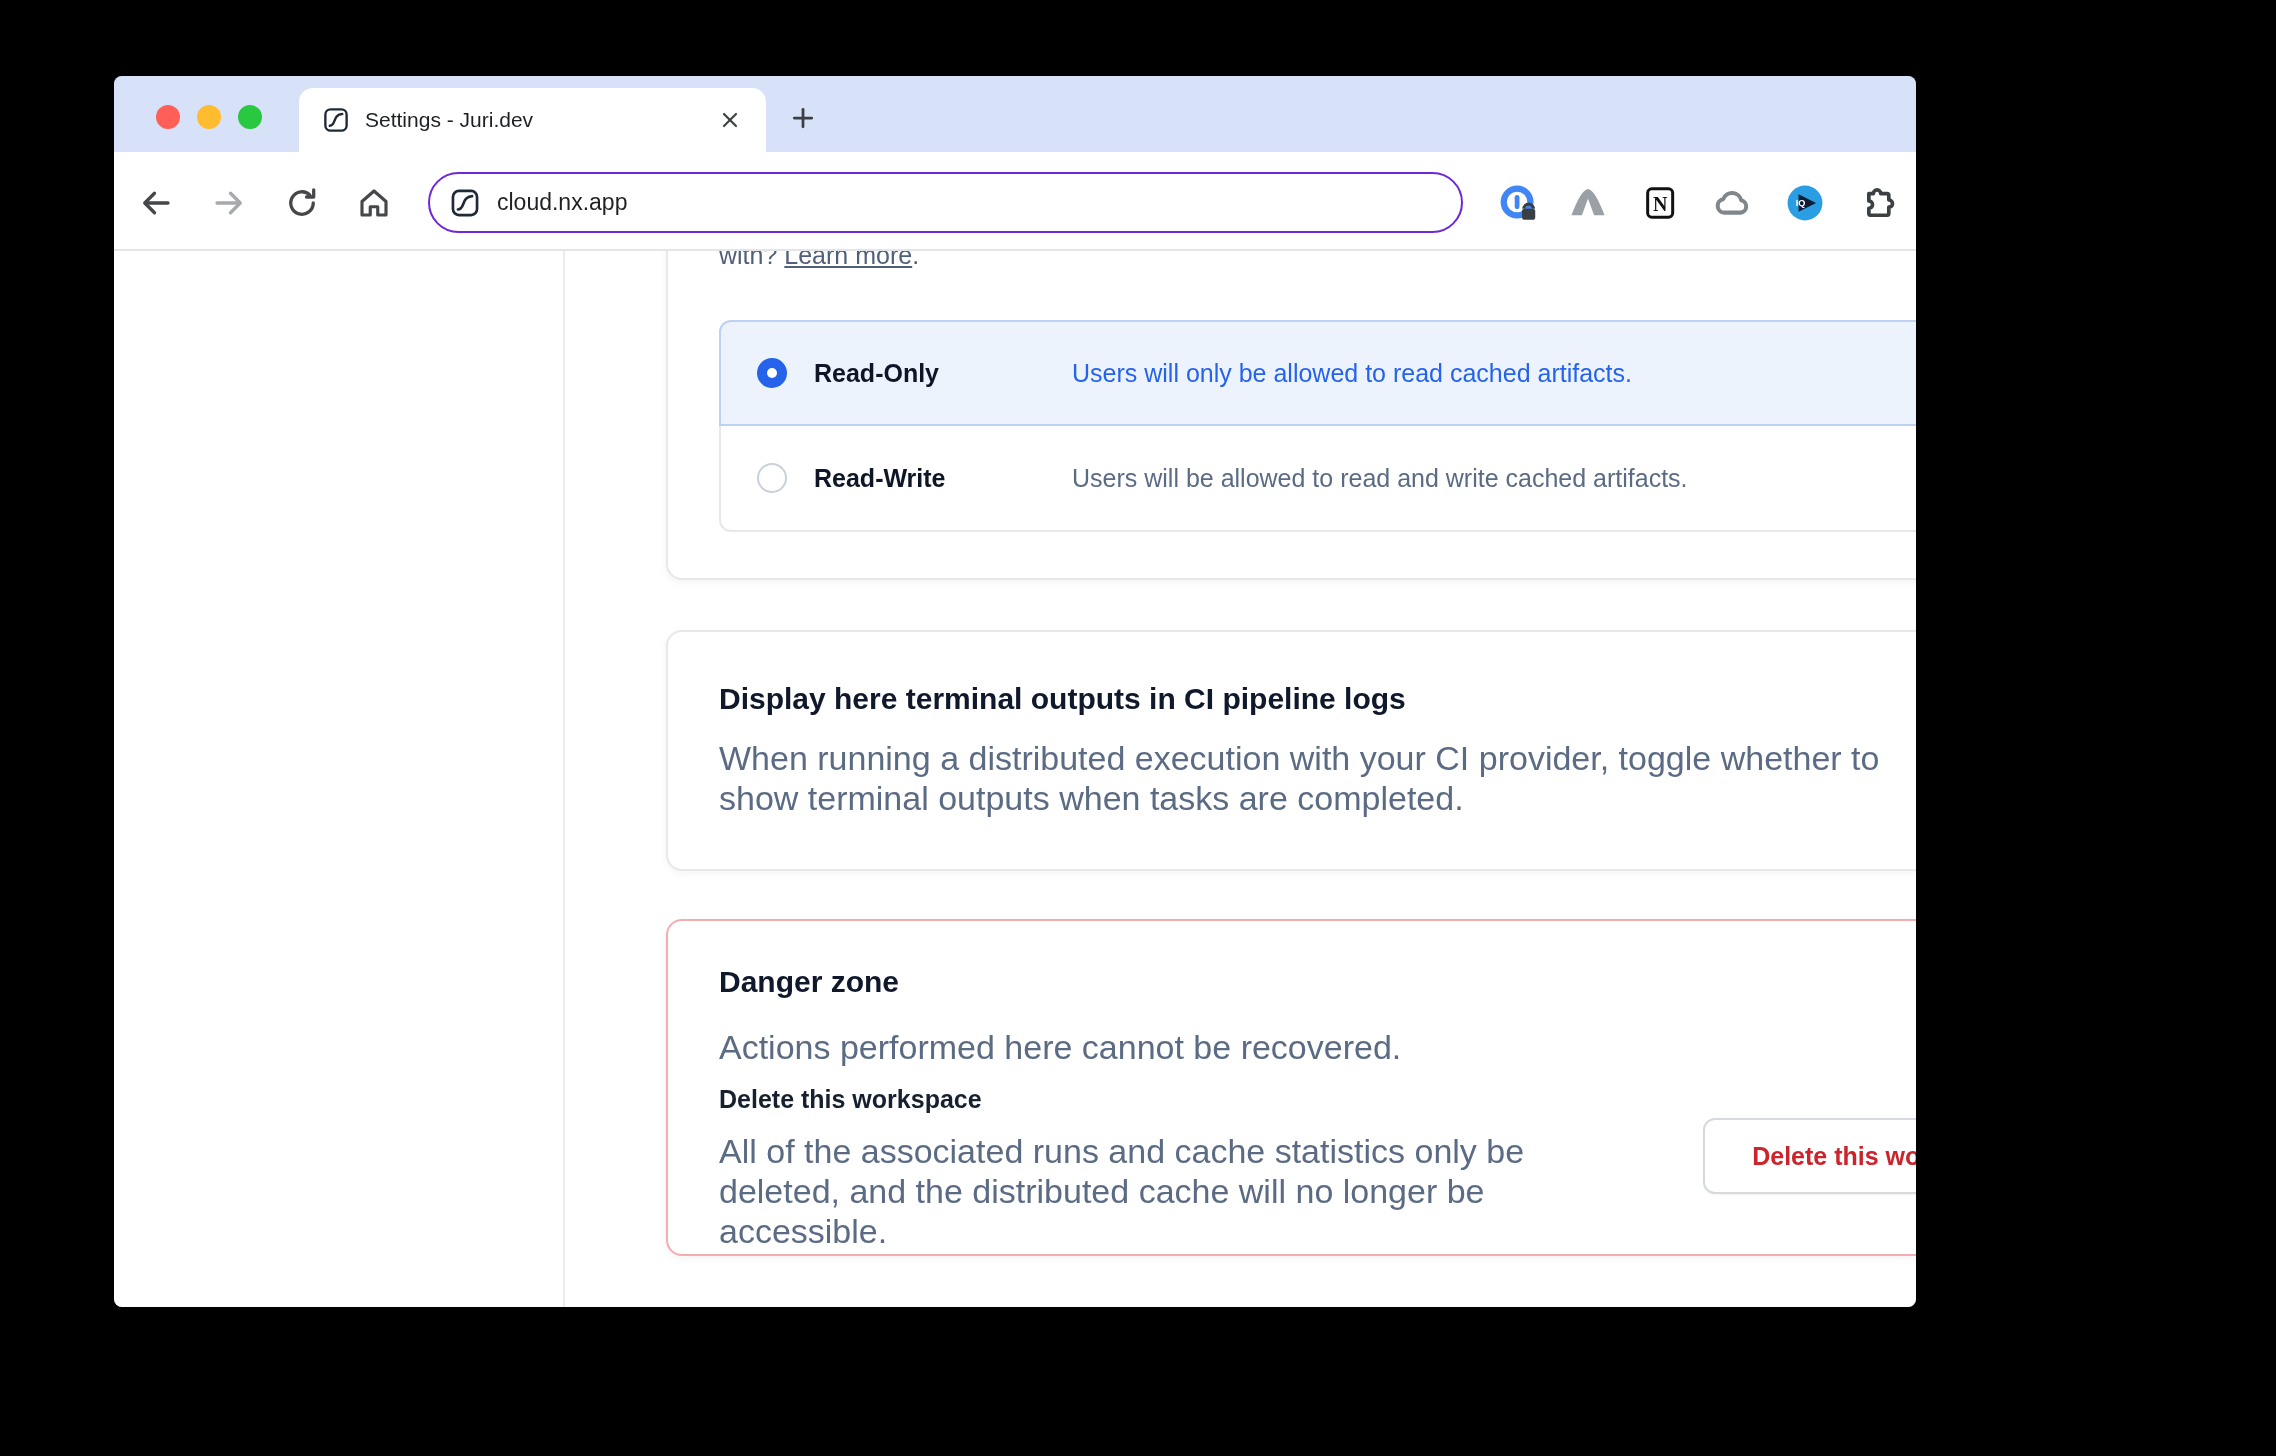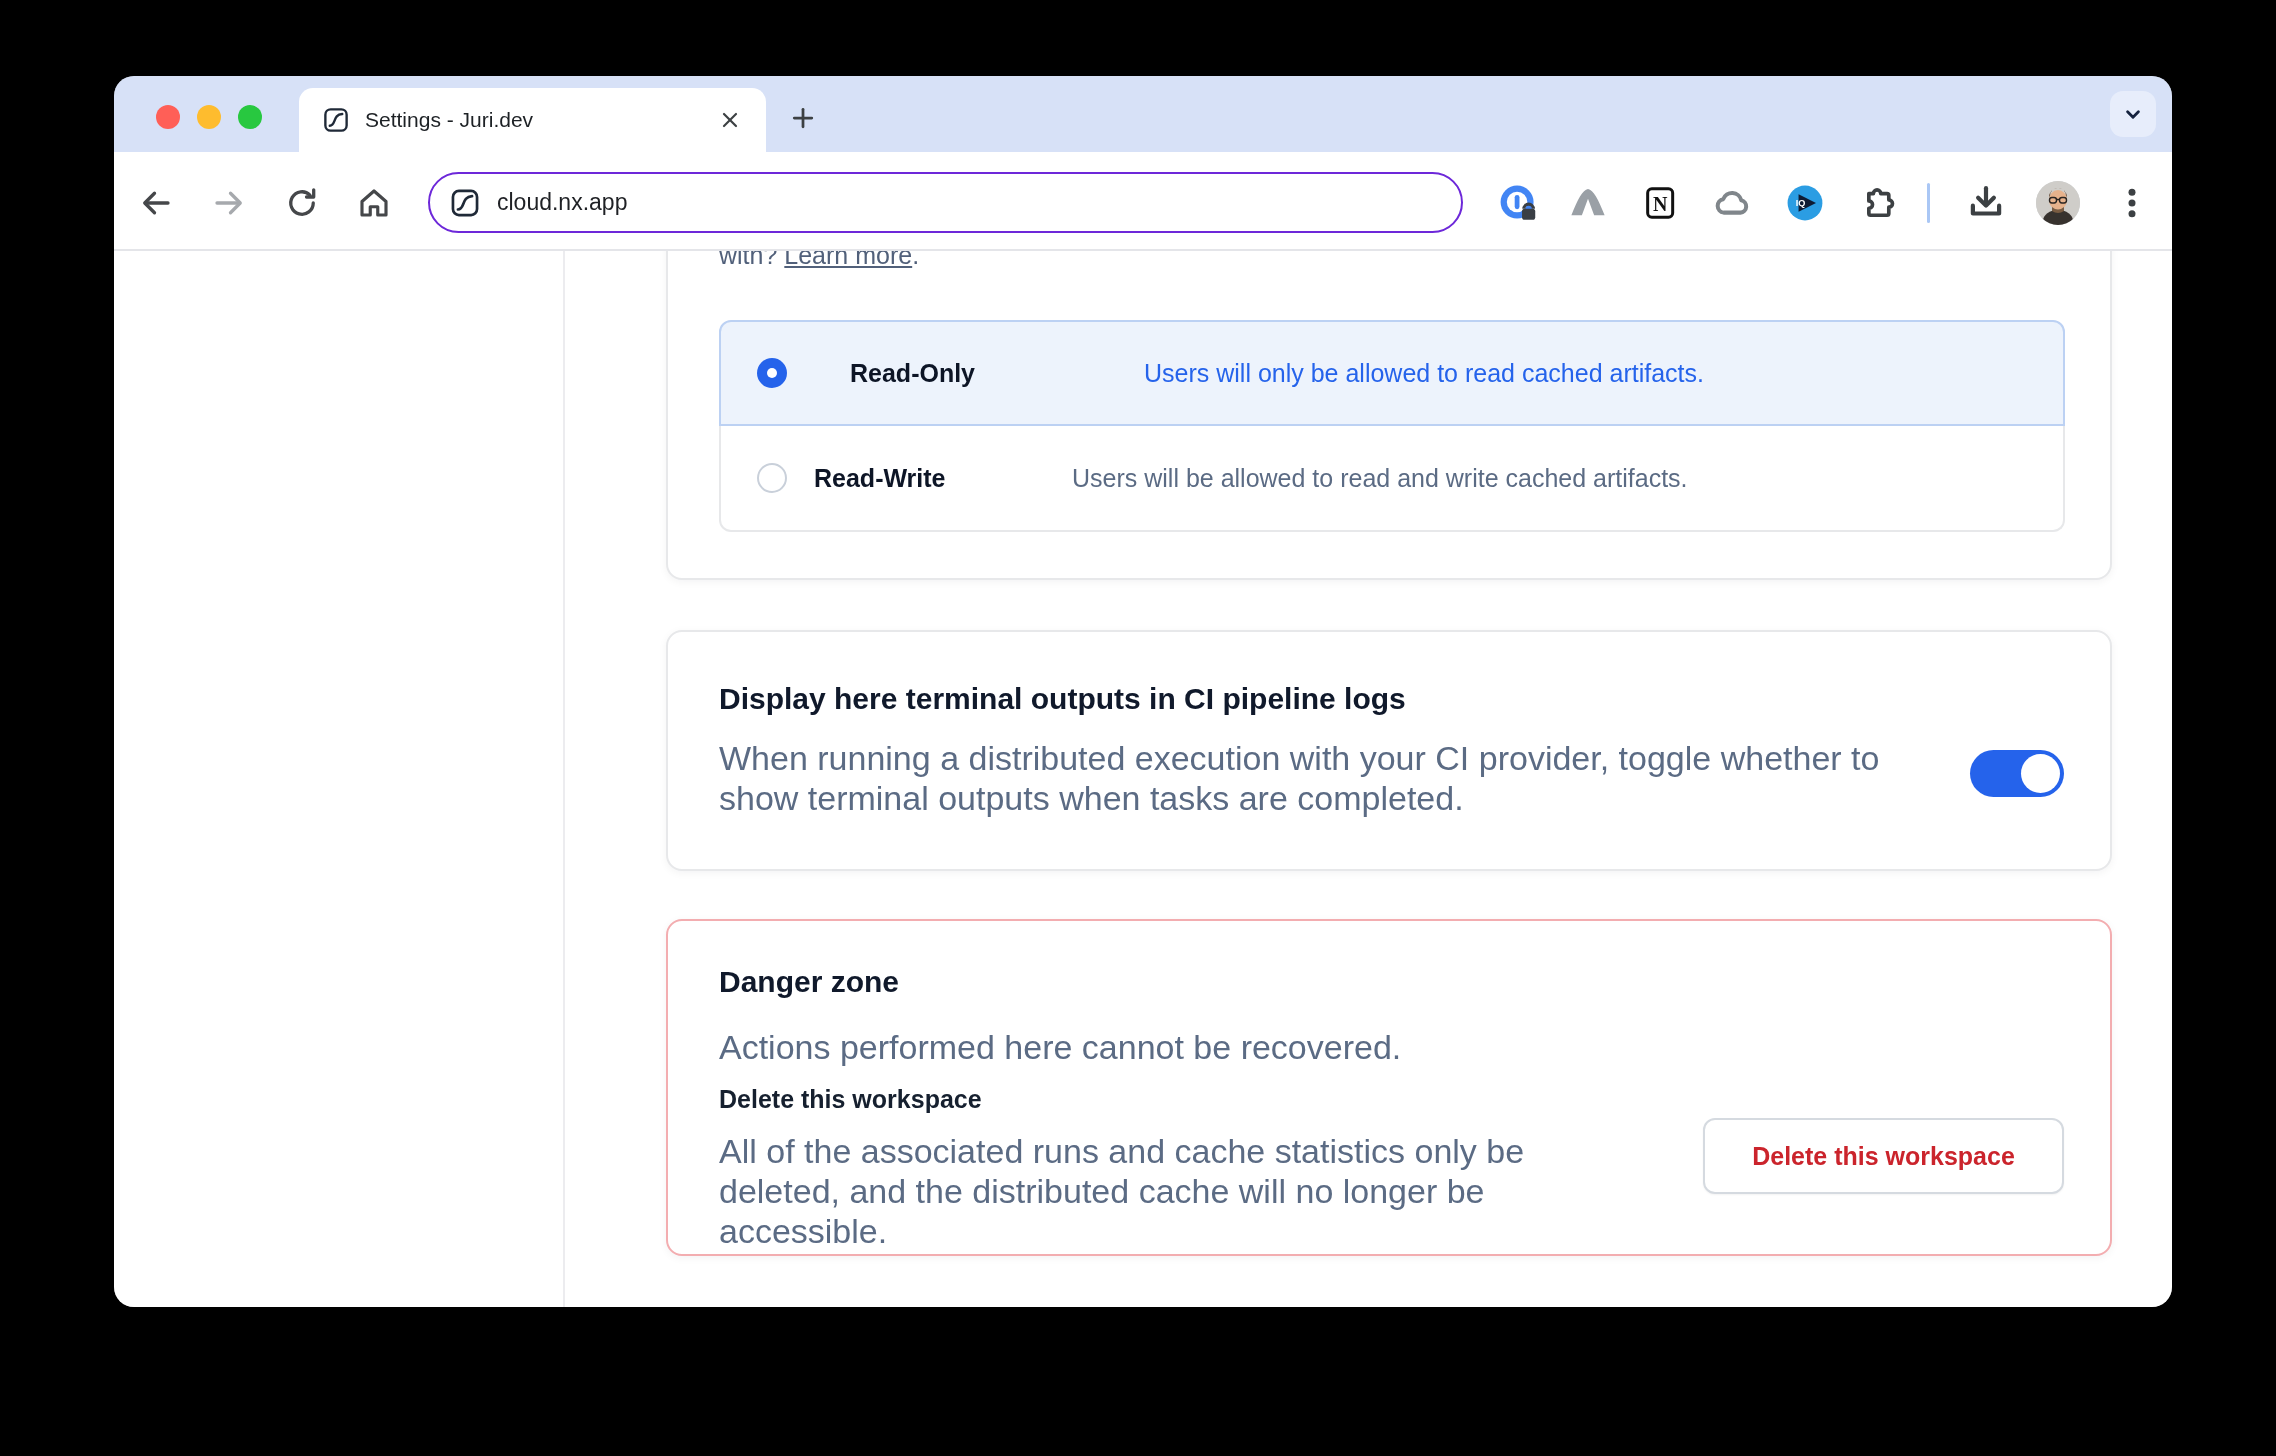--- a/index.html
+++ b/index.html
@@ -1,18 +1,18 @@
 <!DOCTYPE html>
 <html style="--accent-blue: #2563eb; --selected-row-bg: #edf3fc; --selected-row-border: #bcd1f3; --danger-border: #f3adb0; --danger-text: #cb242c; --tab-strip-bg: #d7e1f7;"><head>
 <meta charset="utf-8">
 <style>
   html,body{margin:0;padding:0;}
   body{width:2276px;height:1456px;background:#000;position:relative;overflow:hidden;
        font-family:"Liberation Sans",sans-serif;}
-  .window{position:absolute;left:114px;top:76px;width:2058px;height:1231px;border-radius:20px;
+  .window{position:absolute;left:114px;top:76px;width:1802px;height:1231px;border-radius:8px;
           background:#737373;overflow:hidden;}
   
   .tabstrip{position:relative;height:76px;background:var(--tab-strip-bg,#d7e1f7);}
   .tl{position:absolute;top:29px;width:24px;height:24px;border-radius:50%;cursor:default;}
   .tl.red{left:42px;background:#ff5f57;}
   .tl.yellow{left:83px;background:#febc2e;}
   .tl.green{left:124px;background:#28c840;}
   .tab{position:absolute;left:185px;top:12px;width:467px;height:64px;background:#fff;
        border-radius:14px 14px 0 0;display:flex;align-items:center;}
   .tab .title{margin-left:14px;font-size:21px;color:#1d2125;}
@@ -41,21 +41,21 @@
   .card{position:absolute;left:552px;width:1446px;background:#fff;border:2px solid #e7e8ea;
         border-radius:16px;box-shadow:0 2px 8px rgba(16,24,40,.05);box-sizing:border-box;}
   #card-access{top:-130px;height:459px;}
   #card-terminal{top:379px;height:241px;}
   #card-danger{top:668px;height:337px;border-color:var(--danger-border,#f3adb0);}
   .cutline{position:absolute;left:51px;top:118px;font-size:25px;color:#51607a;white-space:nowrap;}
   .cutline a{color:#51607a;text-decoration:underline;cursor:pointer;}
   .access-group{position:absolute;left:51px;top:197px;width:1346px;}
   .access-row{height:106px;display:flex;align-items:center;box-sizing:border-box;
               border:2px solid #e7e8ea;background:#fff;cursor:pointer;}
-  .access-row:first-child{border-radius:12px 12px 0 0;gap:36px;}
+  .access-row:first-child{border-radius:12px 12px 0 0;}
   .access-row:last-child{border-radius:0 0 12px 12px;border-top:none;}
   .access-row.selected{background:var(--selected-row-bg,#edf3fc);
               border:2px solid var(--selected-row-border,#bcd1f3);}
   .radio{width:30px;height:30px;border-radius:50%;margin-left:36px;box-sizing:border-box;
          border:2px solid #c9d0da;background:#fff;position:relative;flex-shrink:0;}
   .access-row.selected .radio{border:none;background:var(--accent-blue,#2563eb);}
   .access-row.selected .radio::after{content:"";position:absolute;left:10px;top:10px;width:10px;height:10px;
          border-radius:50%;background:#fff;}
   .access-label{margin-left:27px;flex:0 0 258px;font-size:25px;font-weight:700;color:#0d1526;}
   .access-desc{font-size:25px;color:#5b6b84;}

